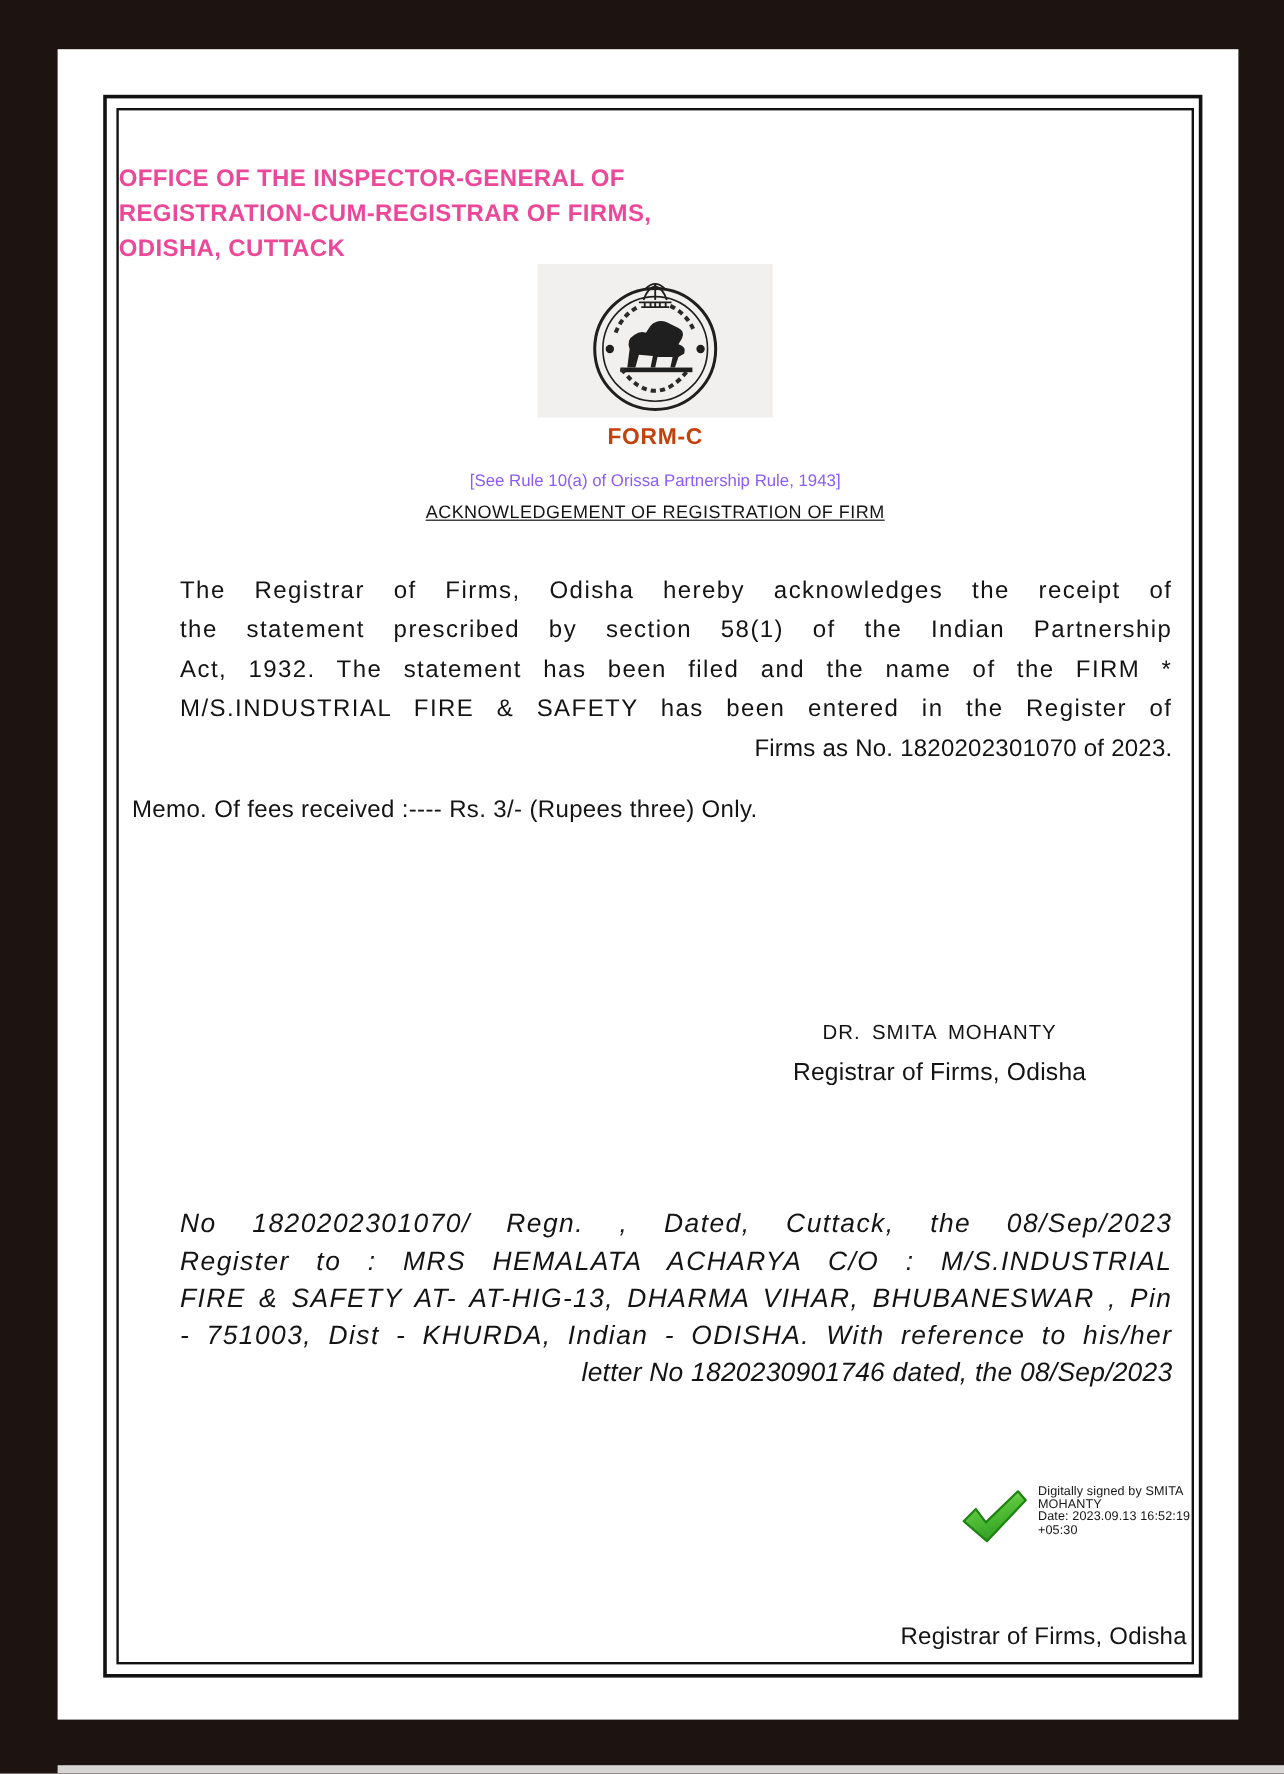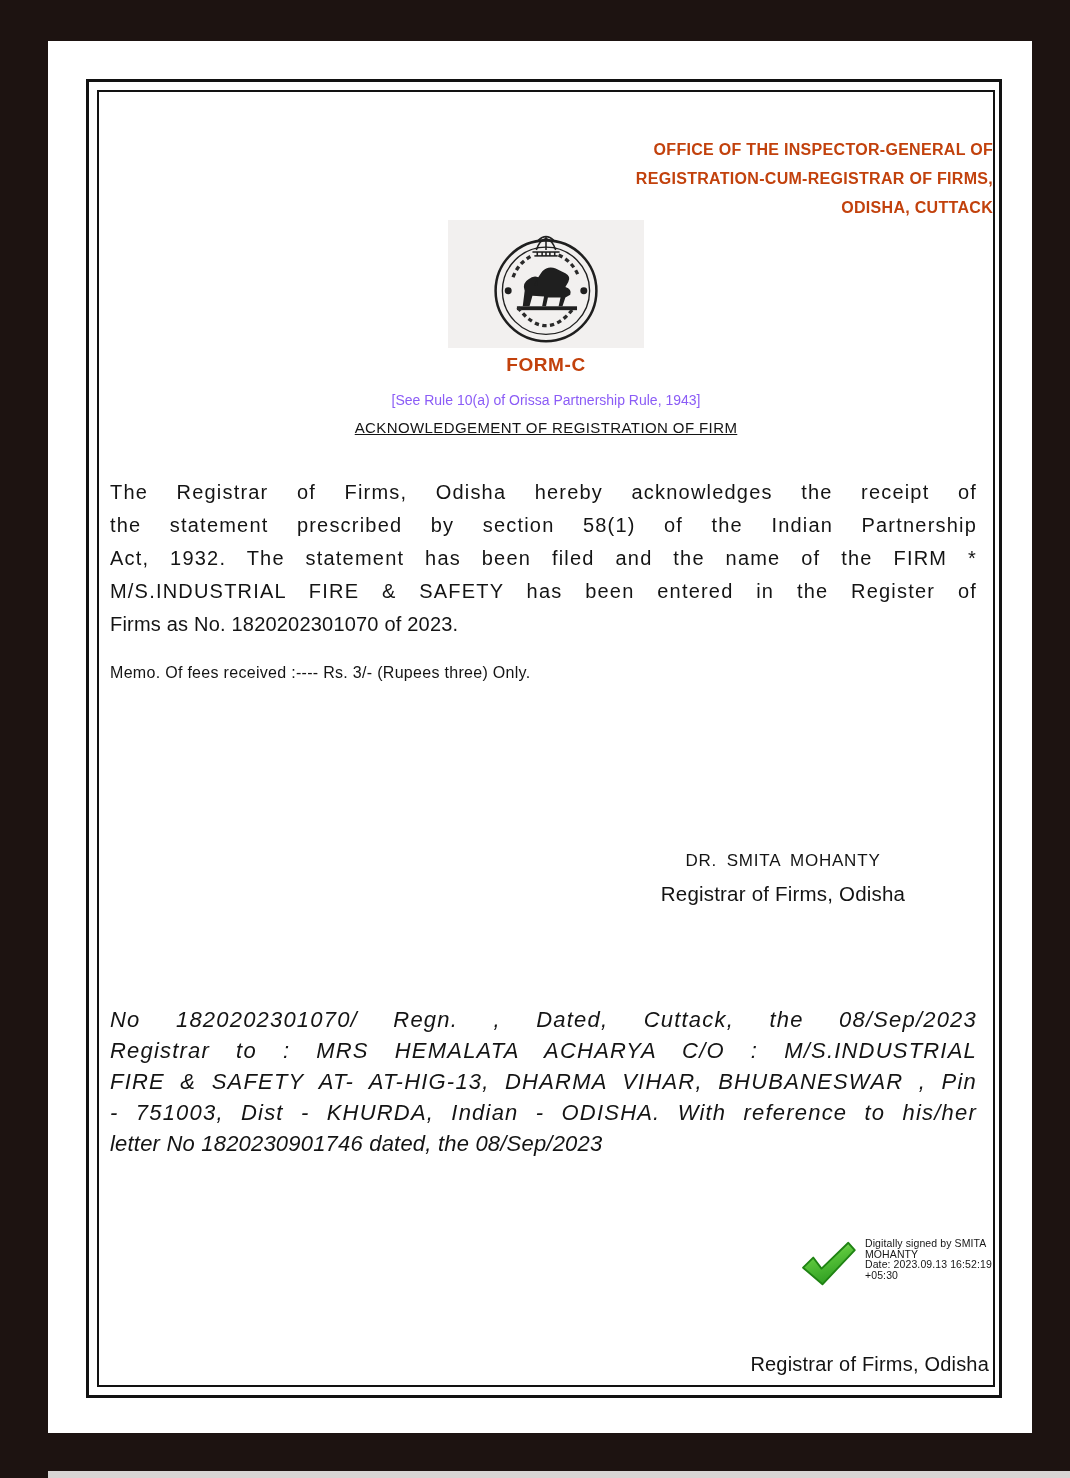--- a/index.html
+++ b/index.html
@@ -21,22 +21,22 @@
   .frame-outer{
     position:absolute;left:38px;top:38px;width:916px;height:1319px;
     border:3px solid #121212;box-sizing:border-box;
   }
   .frame-inner{
     position:absolute;left:8px;top:8px;right:4px;bottom:8px;
     border:2px solid #121212;
   }
   .office-header{
     position:absolute;top:43px;left:0;right:0;
-    text-align:right;font-weight:bold;font-size:16px;line-height:29px;
-    letter-spacing:0.3px;color:#c2410c;
+    text-align:left;font-weight:bold;font-size:20px;line-height:29px;
+    letter-spacing:0.3px;color:#ec4899;
   }
   .emblem-box{
     position:absolute;top:128px;left:50%;transform:translateX(-50%);
     width:196px;height:128px;background:#f2f0ef;
     display:flex;align-items:center;justify-content:center;
   }
   .form-title{
     position:absolute;top:262px;left:0;right:0;text-align:center;
     font-weight:bold;font-size:19px;letter-spacing:0.6px;color:#c2410c;
   }
@@ -48,25 +48,25 @@
     position:absolute;top:327px;left:0;right:0;text-align:center;
     font-size:15px;letter-spacing:0.4px;color:#141414;text-decoration:underline;
   }
   .para{
     position:absolute;left:11px;right:16px;overflow:hidden;
   }
   .para-1{top:384px;font-size:20px;line-height:33px;}
   .para-2{top:912px;font-size:22px;line-height:31px;font-style:italic;}
   .line-justify{
     text-align:justify;text-align-last:justify;
-    letter-spacing:1.2px;word-spacing:2px;
+    letter-spacing:1.2px;word-spacing:2px;margin-left:40px;
   }
-  .line-plain{text-align:left;letter-spacing:0.2px;}
+  .line-plain{text-align:right;letter-spacing:0.2px;}
   .memo-line{
-    position:absolute;top:572px;left:11px;font-size:16px;
+    position:absolute;top:572px;left:11px;font-size:20px;
     letter-spacing:0.3px;
   }
   .signatory{
     position:absolute;top:759px;right:55px;width:310px;text-align:center;
   }
   .signatory-name{font-size:17px;letter-spacing:0.8px;word-spacing:4px;}
   .signatory-title{font-size:20.5px;margin-top:11px;letter-spacing:0.2px;}
   .digsig{
     position:absolute;top:1146px;left:698px;width:300px;
     display:flex;align-items:flex-start;
@@ -142,21 +142,21 @@
 
       <div class="memo-line">Memo. Of fees received :---- Rs. 3/- (Rupees three) Only.</div>
 
       <div class="signatory">
         <div class="signatory-name">DR. SMITA  MOHANTY</div>
         <div class="signatory-title">Registrar of Firms, Odisha</div>
       </div>
 
       <div class="para para-2">
         <div class="line-justify">No 1820202301070/ Regn. , Dated, Cuttack, the 08/Sep/2023</div>
-        <div class="line-justify">Registrar to : MRS HEMALATA ACHARYA C/O : M/S.INDUSTRIAL</div>
+        <div class="line-justify">Register to : MRS HEMALATA ACHARYA C/O : M/S.INDUSTRIAL</div>
         <div class="line-justify">FIRE &amp; SAFETY AT- AT-HIG-13, DHARMA VIHAR, BHUBANESWAR , Pin</div>
         <div class="line-justify">- 751003, Dist - KHURDA, Indian - ODISHA. With reference to his/her</div>
         <div class="line-plain">letter No 1820230901746 dated, the  08/Sep/2023</div>
       </div>
 
       <div class="digsig">
         <svg class="digsig-check" width="62" height="48" viewBox="0 0 64 52">
           <defs>
             <linearGradient id="chk" x1="0" y1="0" x2="0.4" y2="1">
               <stop offset="0" stop-color="#b9ec90"></stop>

